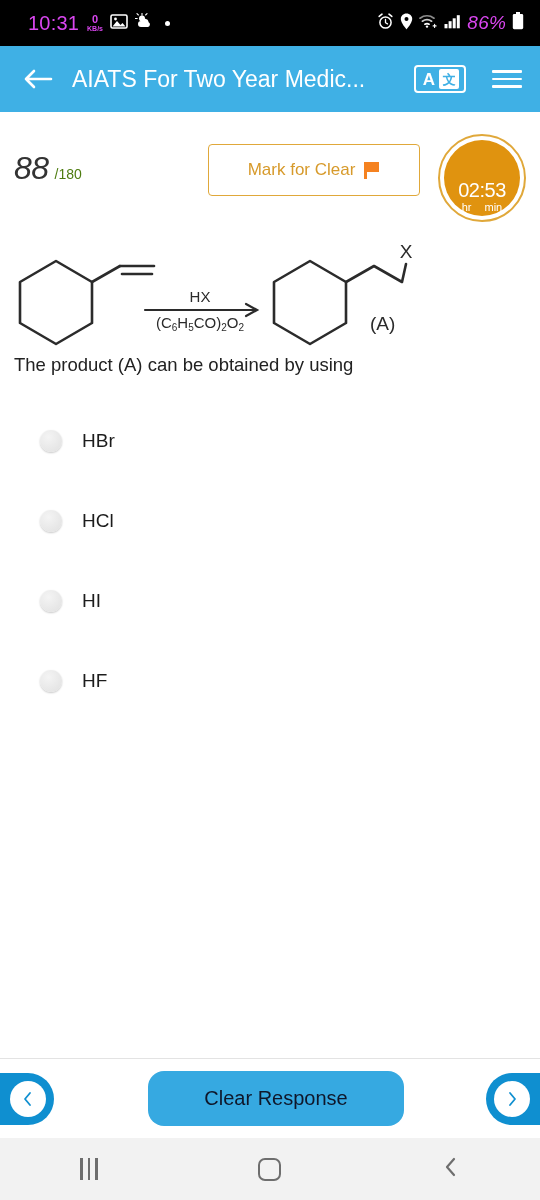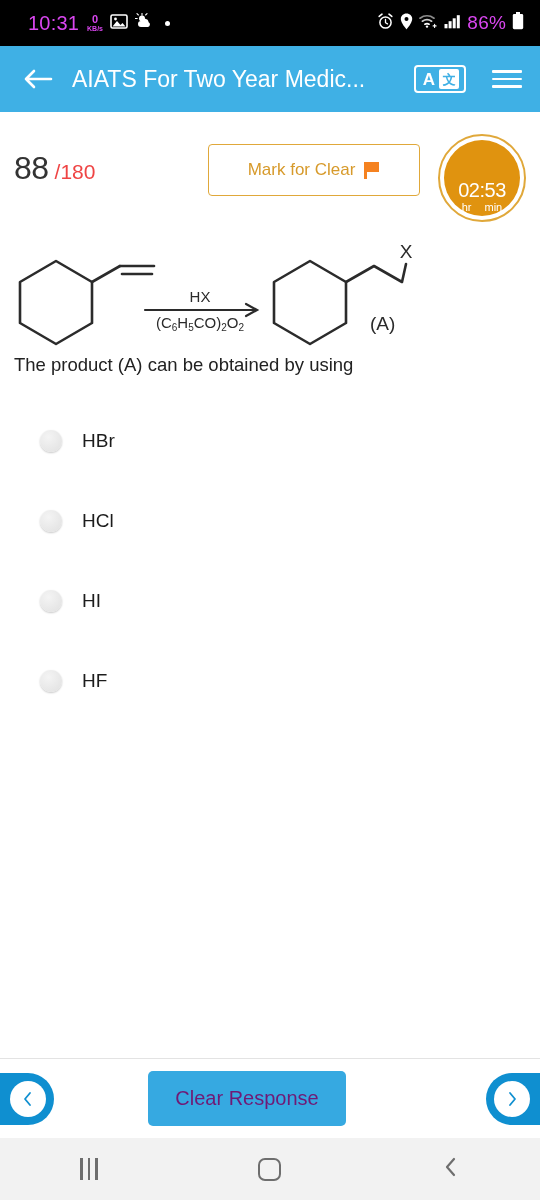--- a/index.html
+++ b/index.html
@@ -15,21 +15,21 @@
   .statusbar {
     height: 46px; background: #000; color: #d946ef;
     display: flex; align-items: center; justify-content: space-between;
     padding: 0 16px 0 28px;
   }
   .sb-left { display: flex; align-items: center; gap: 7px; }
   .sb-time { font-size: 20px; letter-spacing: .2px; }
   .sb-kb { display: flex; flex-direction: column; align-items: center; line-height: 1; margin-left: 1px; }
   .sb-kb .n { font-size: 11px; font-weight: bold; }
   .sb-kb .u { font-size: 7px; font-weight: bold; }
-  .sb-right { display: flex; align-items: center; gap: 6px; }
+  .sb-right { display: flex; align-items: center; gap: 6px; font-style: italic; }
   .sb-pct { font-size: 19px; letter-spacing: .2px; }
   .dot { width: 5px; height: 5px; border-radius: 50%; background: #fff; display: inline-block; margin-left: 4px; }
 
   
   .appbar {
     height: 66px; background: #3fb0e5;
     display: flex; align-items: center; padding: 0 18px 0 16px; gap: 4px;
   }
   .back-btn { width: 44px; height: 44px; display: flex; align-items: center; justify-content: center; flex: 0 0 auto; }
   .appbar-title {
@@ -46,22 +46,22 @@
     background: #fff; color: #3fb0e5; font-size: 13px; font-weight: bold;
     width: 20px; height: 20px; border-radius: 2px;
     display: flex; align-items: center; justify-content: center; line-height: 1;
   }
   .menu-icon { width: 30px; display: flex; flex-direction: column; gap: 5px; flex: 0 0 auto; }
   .menu-icon span { display: block; height: 2.5px; background: #fff; border-radius: 1px; }
 
   
   .qheader { position: relative; height: 118px; }
   .qnum { position: absolute; left: 14px; top: 38px; display: flex; align-items: baseline; }
-  .qnum .cur { font-size: 32px; color: #333; letter-spacing: -.5px; }
-  .qnum .tot { font-size: 21px; color: #ef4444; margin-left: 6px; }
+  .qnum .cur { font-size: 32px; color: #333; letter-spacing: -.5px; font-style: italic; }
+  .qnum .tot { font-size: 14px; color: #4d7c0f; margin-left: 6px; }
   .mark-btn {
     position: absolute; left: 208px; top: 32px; width: 212px; height: 52px;
     border: 1.4px solid #e0a83a; border-radius: 4px; background: #fff;
     display: flex; align-items: center; justify-content: center; gap: 9px;
   }
   .mark-btn .lbl { color: #d79a2b; font-size: 17px; }
   .flag { width: 16px; height: 17px; position: relative; }
   .flag .pole { position: absolute; left: 0; top: 0; width: 2.5px; height: 17px; background: #f58220; }
   .flag .cloth { position: absolute; left: 2px; top: 0.5px; width: 13px; height: 10px; background: #f58220; }
   .timer {
@@ -101,23 +101,23 @@
     position: absolute; top: 14px; width: 70px; height: 52px; background: #0f8fd0;
     display: flex; align-items: center;
   }
   .nav-prev { left: -16px; border-radius: 0 26px 26px 0; justify-content: flex-end; padding-right: 8px; }
   .nav-next { right: -16px; border-radius: 26px 0 0 26px; justify-content: flex-start; padding-left: 8px; }
   .pill-circle {
     width: 36px; height: 36px; border-radius: 50%; background: #fff;
     display: flex; align-items: center; justify-content: center;
   }
   .clear-btn {
-    position: absolute; left: 148px; top: 12px; width: 198px; height: 55px;
-    background: #36a9e1; border-radius: 5px; border: none;
-    color: #701a75; font-size: 20px; font-family: "Liberation Sans", sans-serif;
+    position: absolute; left: 148px; top: 12px; width: 256px; height: 55px;
+    background: #36a9e1; border-radius: 16px; border: none;
+    color: #0f172a; font-size: 20px; font-family: "Liberation Sans", sans-serif;
     display: flex; align-items: center; justify-content: center;
   }
 
   
   .navbar {
     position: absolute; left: 0; bottom: 0; width: 540px; height: 62px;
     background: #f2f2f2; display: flex; align-items: center; justify-content: space-around;
   }
   .nav-recents { display: flex; gap: 5px; }
   .nav-recents span { display: block; width: 2.5px; height: 22px; background: #6e6e6e; }

